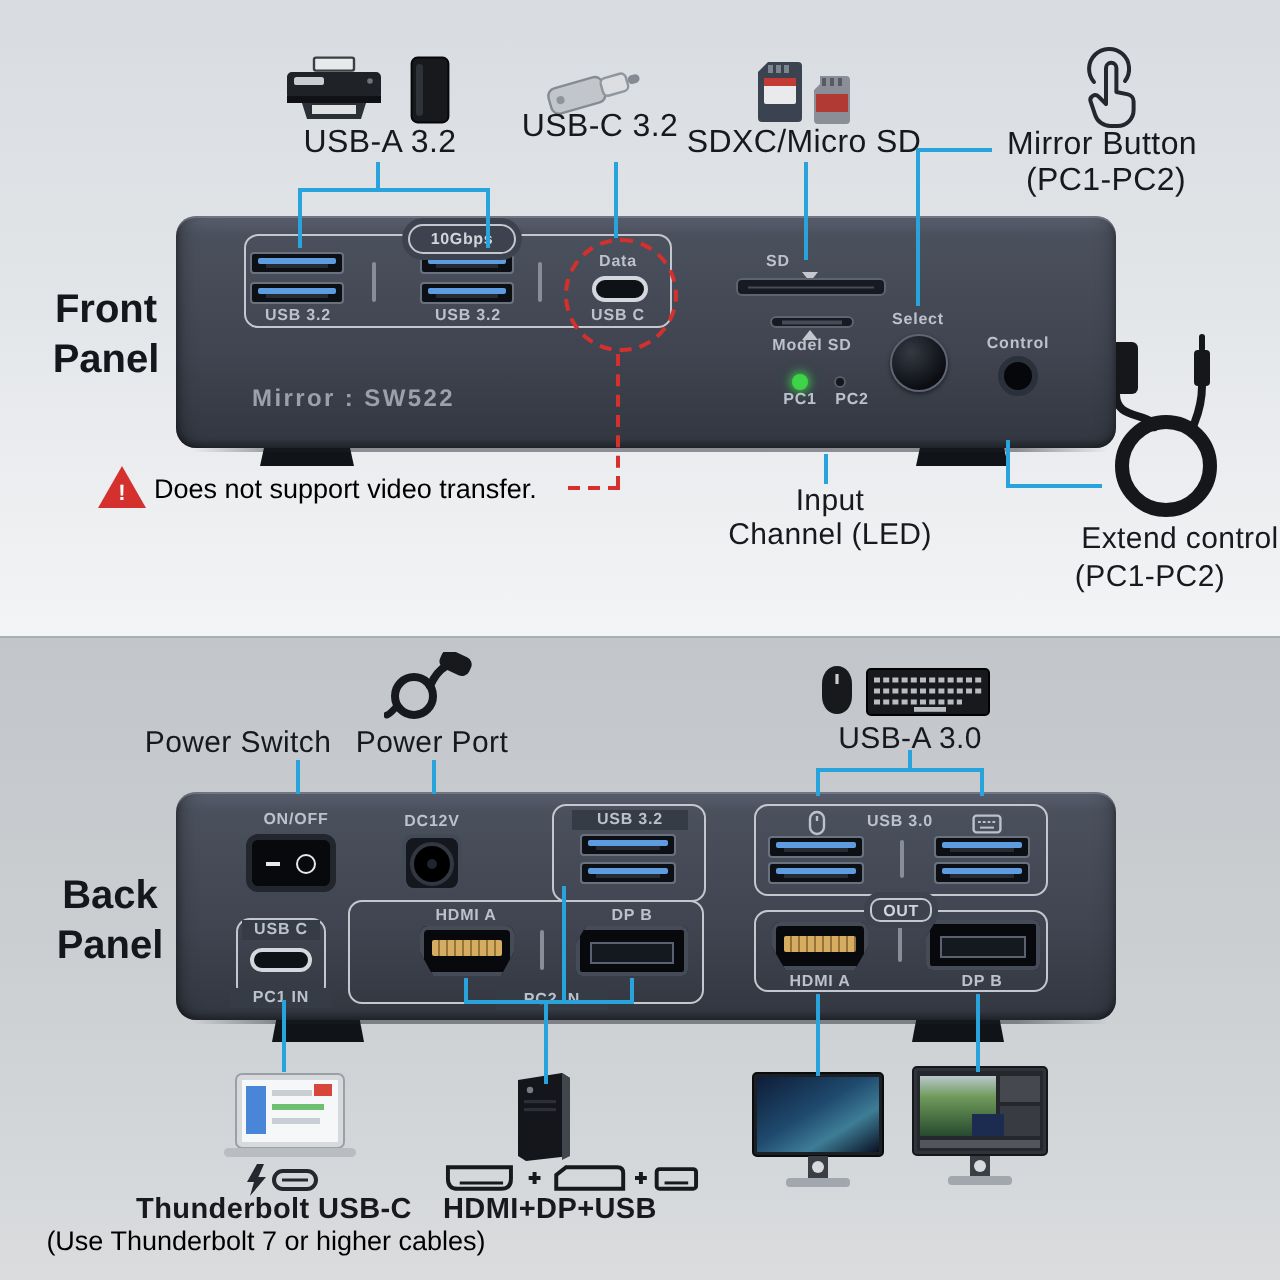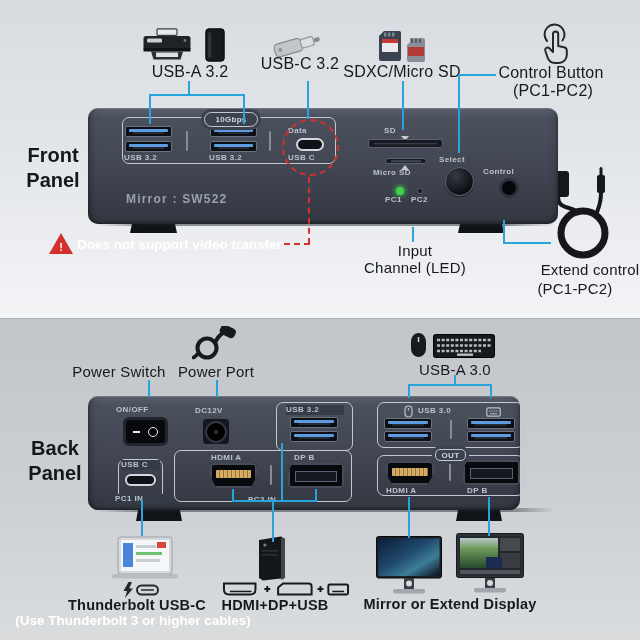--- a/index.html
+++ b/index.html
@@ -11,34 +11,34 @@
   .bg-back  { position:absolute; left:0; top:318px; width:640px; height:322px;
               background:linear-gradient(180deg,#c2c6ca 0%,#cbcfd2 50%,#dadcde 100%);
               border-top:1px solid rgba(130,136,142,.55); }
   .abs { position:absolute; }
   .t { position:absolute; text-align:center; color:#17191e; font-size:16px;
        letter-spacing:.2px; white-space:nowrap; }
   .t.s15 { font-size:15px; }
   .sec { position:absolute; font-size:20px; font-weight:bold; color:#14171c;
          text-align:center; line-height:25px; }
   .semib { font-weight:bold; font-size:14.5px; }
-  .red { position:absolute; text-align:center; color:#ffffff; font-weight:bold;
+  .red { position:absolute; text-align:center; color:#000000; font-weight:normal;
          font-size:13.5px; white-space:nowrap; }
   .bl { position:absolute; background:#29a3dc; z-index:3; }
   .device { position:absolute; border-radius:10px; z-index:2;
             background:linear-gradient(180deg,#5a6070 0%,#4a505c 8%,#3f4450 60%,#31363f 100%);
             box-shadow:inset 0 1px 0 rgba(255,255,255,.18), inset 0 -2px 3px rgba(0,0,0,.35),
                        inset 8px 0 10px -8px rgba(0,0,0,.5), inset -8px 0 10px -8px rgba(0,0,0,.35); }
   .foot { position:absolute; background:#101317; z-index:1;
           clip-path:polygon(7% 0,93% 0,100% 100%,0 100%); }
   .devshadow { position:absolute; height:4px; border-radius:2px; z-index:1;
           background:linear-gradient(90deg,rgba(25,28,34,0),rgba(25,28,34,.45) 10%,rgba(25,28,34,.45) 90%,rgba(25,28,34,0)); }
   .obox { position:absolute; border:1.5px solid #c3c8cf; border-radius:7px; }
   .dtx { position:absolute; font-size:8px; font-weight:bold; color:#bcc2cb;
-         letter-spacing:.4px; text-align:left; white-space:nowrap; }
+         letter-spacing:.4px; text-align:center; white-space:nowrap; }
   .mask { background:#363c46; z-index:2; line-height:10px; }
   .vdiv { position:absolute; width:2px; background:#878e99; border-radius:1px; }
   .usbpair { position:absolute; display:flex; flex-direction:column; justify-content:space-between; }
   .usbrow { height:11px; background:#0c0f14; border:1px solid #6a7280; border-radius:2px;
             position:relative; overflow:hidden; }
   .usbrow::before { content:""; position:absolute; left:3px; right:3px; top:2px; height:3px;
             background:#5e9ce2; border-radius:1px; }
   .usbrow::after { content:""; position:absolute; left:7px; right:7px; bottom:2px; height:2px;
             background:#262b33; }
   .coval { position:absolute; background:#0e1116; border:2px solid #d4d8de; border-radius:8px; }
@@ -134,21 +134,21 @@
     <rect x="13" y="2" width="2" height="4" fill="#565b63"></rect>
   </svg>
   <div class="t" style="left:340px;top:63px;width:124px">SDXC/Micro SD</div>
 
   <svg class="abs" style="left:536px;top:22px" width="40" height="46" viewBox="0 0 40 46">
     <g fill="none" stroke="#24282e" stroke-width="2" stroke-linecap="round" stroke-linejoin="round">
       <path d="M11 19 a10 10 0 1 1 15.5 -0.5"></path>
       <path d="M17 12 a2.6 2.6 0 0 1 5.2 0 v12 l5.8 1.2 a3.6 3.6 0 0 1 2.8 3.5 v4.3 a8 8 0 0 1 -8 8 h-3.6 a8 8 0 0 1 -7.6 -5.5 l-2.3 -6.8 a2.4 2.4 0 0 1 4 -2.4 l3.7 3.7 z"></path>
     </g>
   </svg>
-  <div class="t" style="left:495px;top:64px;width:112px">Control Button</div>
+  <div class="t" style="left:495px;top:64px;width:112px">Mirror Button</div>
   <div class="t" style="left:495px;top:82px;width:116px">(PC1-PC2)</div>
 
   <div class="bl" style="left:188px;top:81px;width:2px;height:13px"></div>
   <div class="bl" style="left:149px;top:94px;width:96px;height:2px"></div>
   <div class="bl" style="left:149px;top:94px;width:2px;height:30px"></div>
   <div class="bl" style="left:243px;top:94px;width:2px;height:30px"></div>
   <div class="bl" style="left:307px;top:81px;width:2px;height:38px"></div>
   <div class="bl" style="left:402px;top:81px;width:2px;height:49px"></div>
   <div class="bl" style="left:458px;top:74px;width:38px;height:2px"></div>
   <div class="bl" style="left:458px;top:74px;width:2px;height:79px"></div>
@@ -173,26 +173,26 @@
       <div class="usbrow"></div>
     </div>
     <div class="dtx" style="left:121px;top:45px;width:50px">USB 3.2</div>
     <div class="vdiv" style="left:181px;top:23px;height:20px"></div>
 
     <div class="dtx" style="left:200px;top:18px;width:42px">Data</div>
     <div class="coval" style="left:208px;top:30px;width:28px;height:13px"></div>
     <div class="dtx" style="left:200px;top:45px;width:42px">USB C</div>
     <div class="redcirc" style="left:194px;top:11px;width:57px;height:57px"></div>
 
-    <div class="dtx" style="left:296px;top:18px;width:30px">SD</div>
+    <div class="dtx" style="left:286px;top:18px;width:30px">SD</div>
     <div class="tri-d" style="left:313px;top:28px"></div>
     <div class="sdslot" style="left:280px;top:31px;width:75px;height:9px"></div>
     <div class="sdslot" style="left:297px;top:50px;width:42px;height:6px"></div>
     <div class="tri-u" style="left:313px;top:57px"></div>
-    <div class="dtx" style="left:285px;top:60px;width:66px">Micro SD</div>
+    <div class="dtx" style="left:285px;top:60px;width:66px">Model SD</div>
 
     <div class="led" style="left:308px;top:79px;width:8px;height:8px;background:#3fd348;box-shadow:0 0 5px 1px rgba(60,220,70,.85)"></div>
     <div class="led" style="left:329px;top:80px;width:6px;height:6px;background:#14171c;border:1px solid #565d67"></div>
     <div class="dtx" style="left:297px;top:87px;width:30px">PC1</div>
     <div class="dtx" style="left:323px;top:87px;width:30px">PC2</div>
 
     <div class="dtx" style="left:351px;top:47px;width:40px">Select</div>
     <div class="selbtn" style="left:357px;top:59px;width:29px;height:29px"></div>
     <div class="dtx" style="left:395px;top:59px;width:52px">Control</div>
     <div class="ctljack" style="left:411px;top:70px;width:20px;height:20px"></div>
@@ -254,21 +254,21 @@
   <div class="t s15" style="left:405px;top:361px;width:100px">USB-A 3.0</div>
   <div class="bl" style="left:454px;top:375px;width:2px;height:10px"></div>
   <div class="bl" style="left:408px;top:384px;width:84px;height:2px"></div>
   <div class="bl" style="left:408px;top:384px;width:2px;height:14px"></div>
   <div class="bl" style="left:490px;top:384px;width:2px;height:14px"></div>
 
   <div class="foot" style="left:136px;top:504px;width:46px;height:17px"></div>
   <div class="foot" style="left:456px;top:504px;width:46px;height:17px"></div>
   <div class="devshadow" style="left:96px;top:508px;width:458px"></div>
 
-  <div class="device" style="left:88px;top:396px;width:432px;height:114px">
+  <div class="device" style="left:88px;top:396px;width:470px;height:114px">
     <div class="dtx" style="left:28px;top:9px;width:64px">ON/OFF</div>
     <div class="rocker" style="left:35px;top:21px;width:45px;height:29px"></div>
     <div class="dtx" style="left:107px;top:10px;width:42px">DC12V</div>
     <div class="dcjack" style="left:113px;top:21px;width:30px;height:29px"></div>
 
     <div class="obox" style="left:188px;top:6px;width:77px;height:49px"></div>
     <div class="dtx mask" style="left:198px;top:9px;width:58px">USB 3.2</div>
     <div class="usbpair" style="left:202px;top:21px;width:48px;height:25px">
       <div class="usbrow"></div>
       <div class="usbrow"></div>
@@ -338,21 +338,21 @@
     <rect x="47" y="6" width="9" height="6" fill="#d8453a"></rect>
     <rect x="26" y="23" width="24" height="3" fill="#c9ced4"></rect>
     <rect x="2" y="38" width="66" height="4.5" rx="2.2" fill="#b9bdc2"></rect>
   </svg>
   <svg class="abs" style="left:120px;top:582px" width="40" height="16" viewBox="0 0 40 16">
     <path d="M8.5 0 L3.5 9 H7 L5 16 L13 6.5 H9.2 L12 0 Z" fill="#24282e"></path>
     <rect x="17" y="3.5" width="21" height="9" rx="4.5" fill="none" stroke="#24282e" stroke-width="2"></rect>
     <line x1="21" y1="8" x2="34" y2="8" stroke="#24282e" stroke-width="1.5"></line>
   </svg>
   <div class="t semib" style="left:57px;top:597px;width:160px">Thunderbolt USB-C</div>
-  <div class="red" style="left:8px;top:613px;width:250px">(Use Thunderbolt 3 or higher cables)</div>
+  <div class="red" style="left:8px;top:613px;width:250px">(Use Thunderbolt 7 or higher cables)</div>
 
   <svg class="abs" style="left:252px;top:535px" width="40" height="46" viewBox="0 0 40 46">
     <polygon points="7,5 29,1.5 33,4 33,43 11,45.5 7,43" fill="#14161b"></polygon>
     <polygon points="29,1.5 33,4 33,43 29,45 29,1.5" fill="#41454c"></polygon>
     <circle cx="13" cy="10" r="1.6" fill="#777c84"></circle>
     <rect x="10" y="15" width="16" height="1.6" fill="#2b2f36"></rect>
     <rect x="10" y="19" width="16" height="1.6" fill="#2b2f36"></rect>
   </svg>
   <svg class="abs" style="left:222px;top:581px" width="128" height="16" viewBox="0 0 130 16">
     <g fill="none" stroke="#17191d" stroke-width="2">
@@ -394,14 +394,13 @@
     <rect x="2.5" y="2.5" width="63" height="40" fill="#24272c"></rect>
     <rect x="4" y="5" width="38" height="30" fill="url(#mg2)"></rect>
     <rect x="44" y="5" width="20" height="13" fill="#45494f"></rect>
     <rect x="44" y="20" width="20" height="15" fill="#383c42"></rect>
     <rect x="30" y="24" width="16" height="11" fill="#1b2c50"></rect>
     <rect x="4" y="37" width="60" height="4" fill="#52565c"></rect>
     <rect x="29" y="45" width="10" height="10" fill="#3a3e45"></rect>
     <circle cx="34" cy="50" r="3" fill="#d8dadd"></circle>
     <rect x="18" y="55" width="32" height="4.5" rx="2" fill="#a2a7ad"></rect>
   </svg>
-  <div class="t semib" style="left:360px;top:596px;width:180px">Mirror or Extend Display</div>
 </div>
 
 </body></html>

